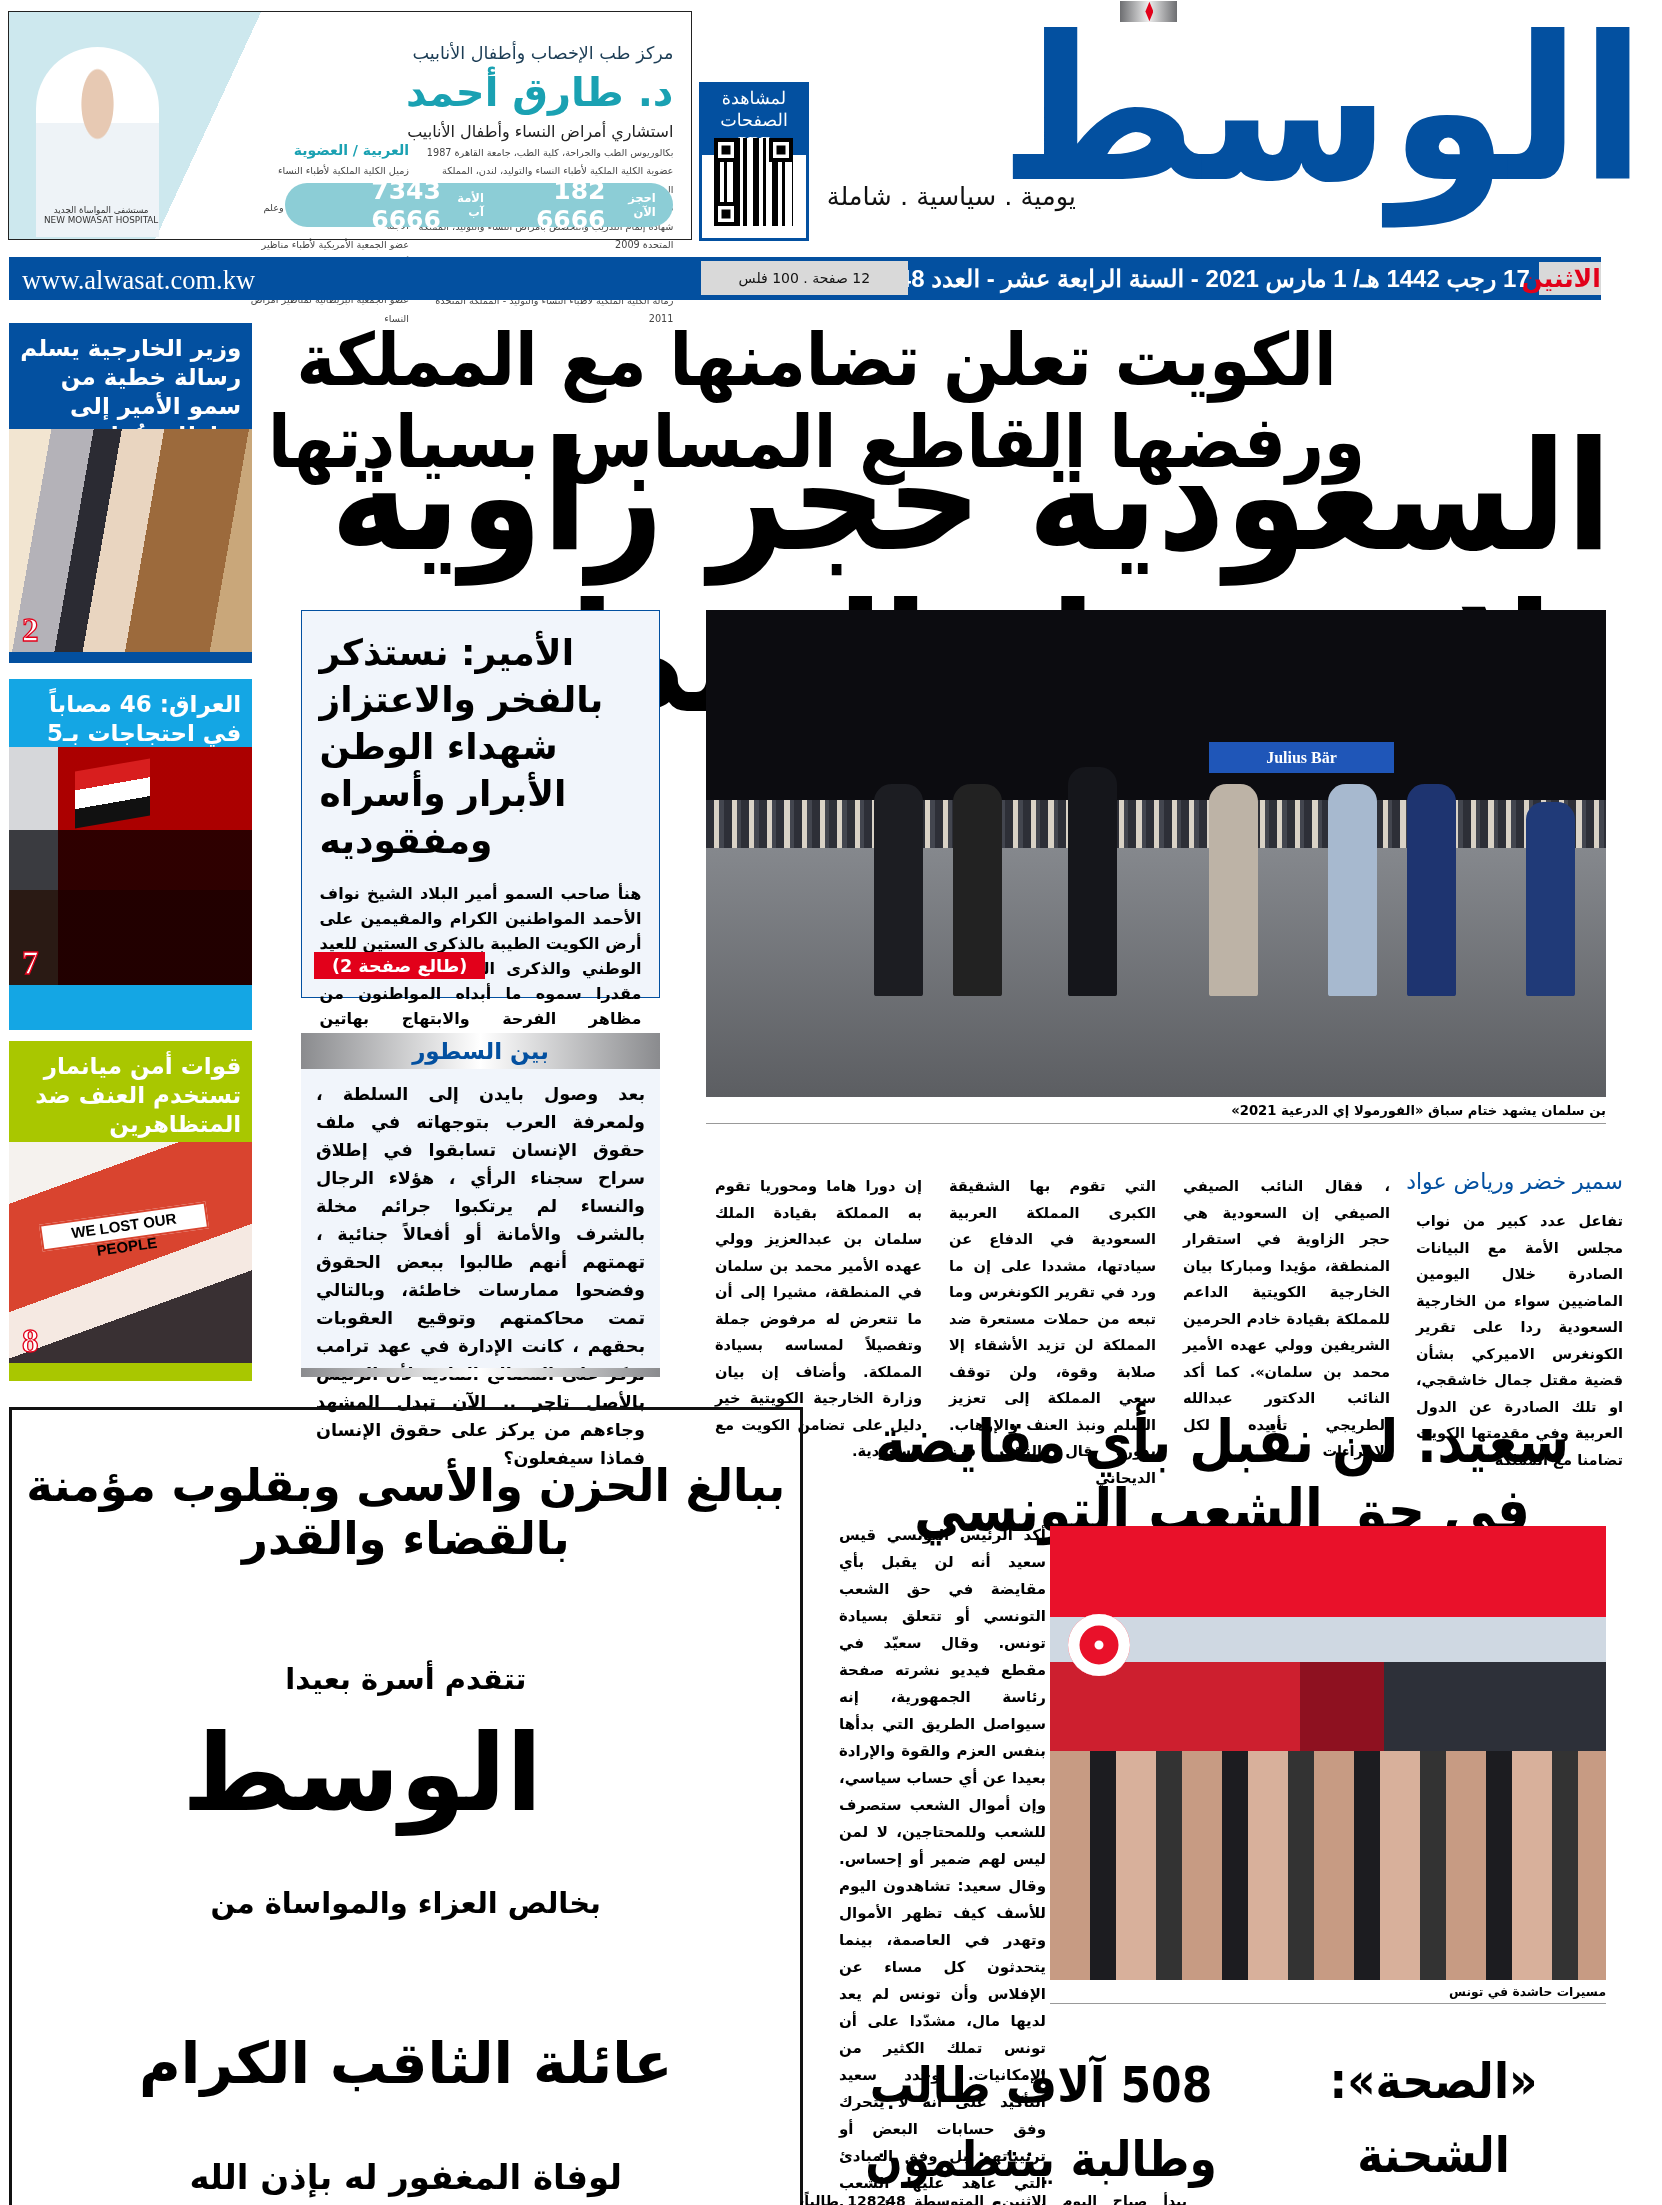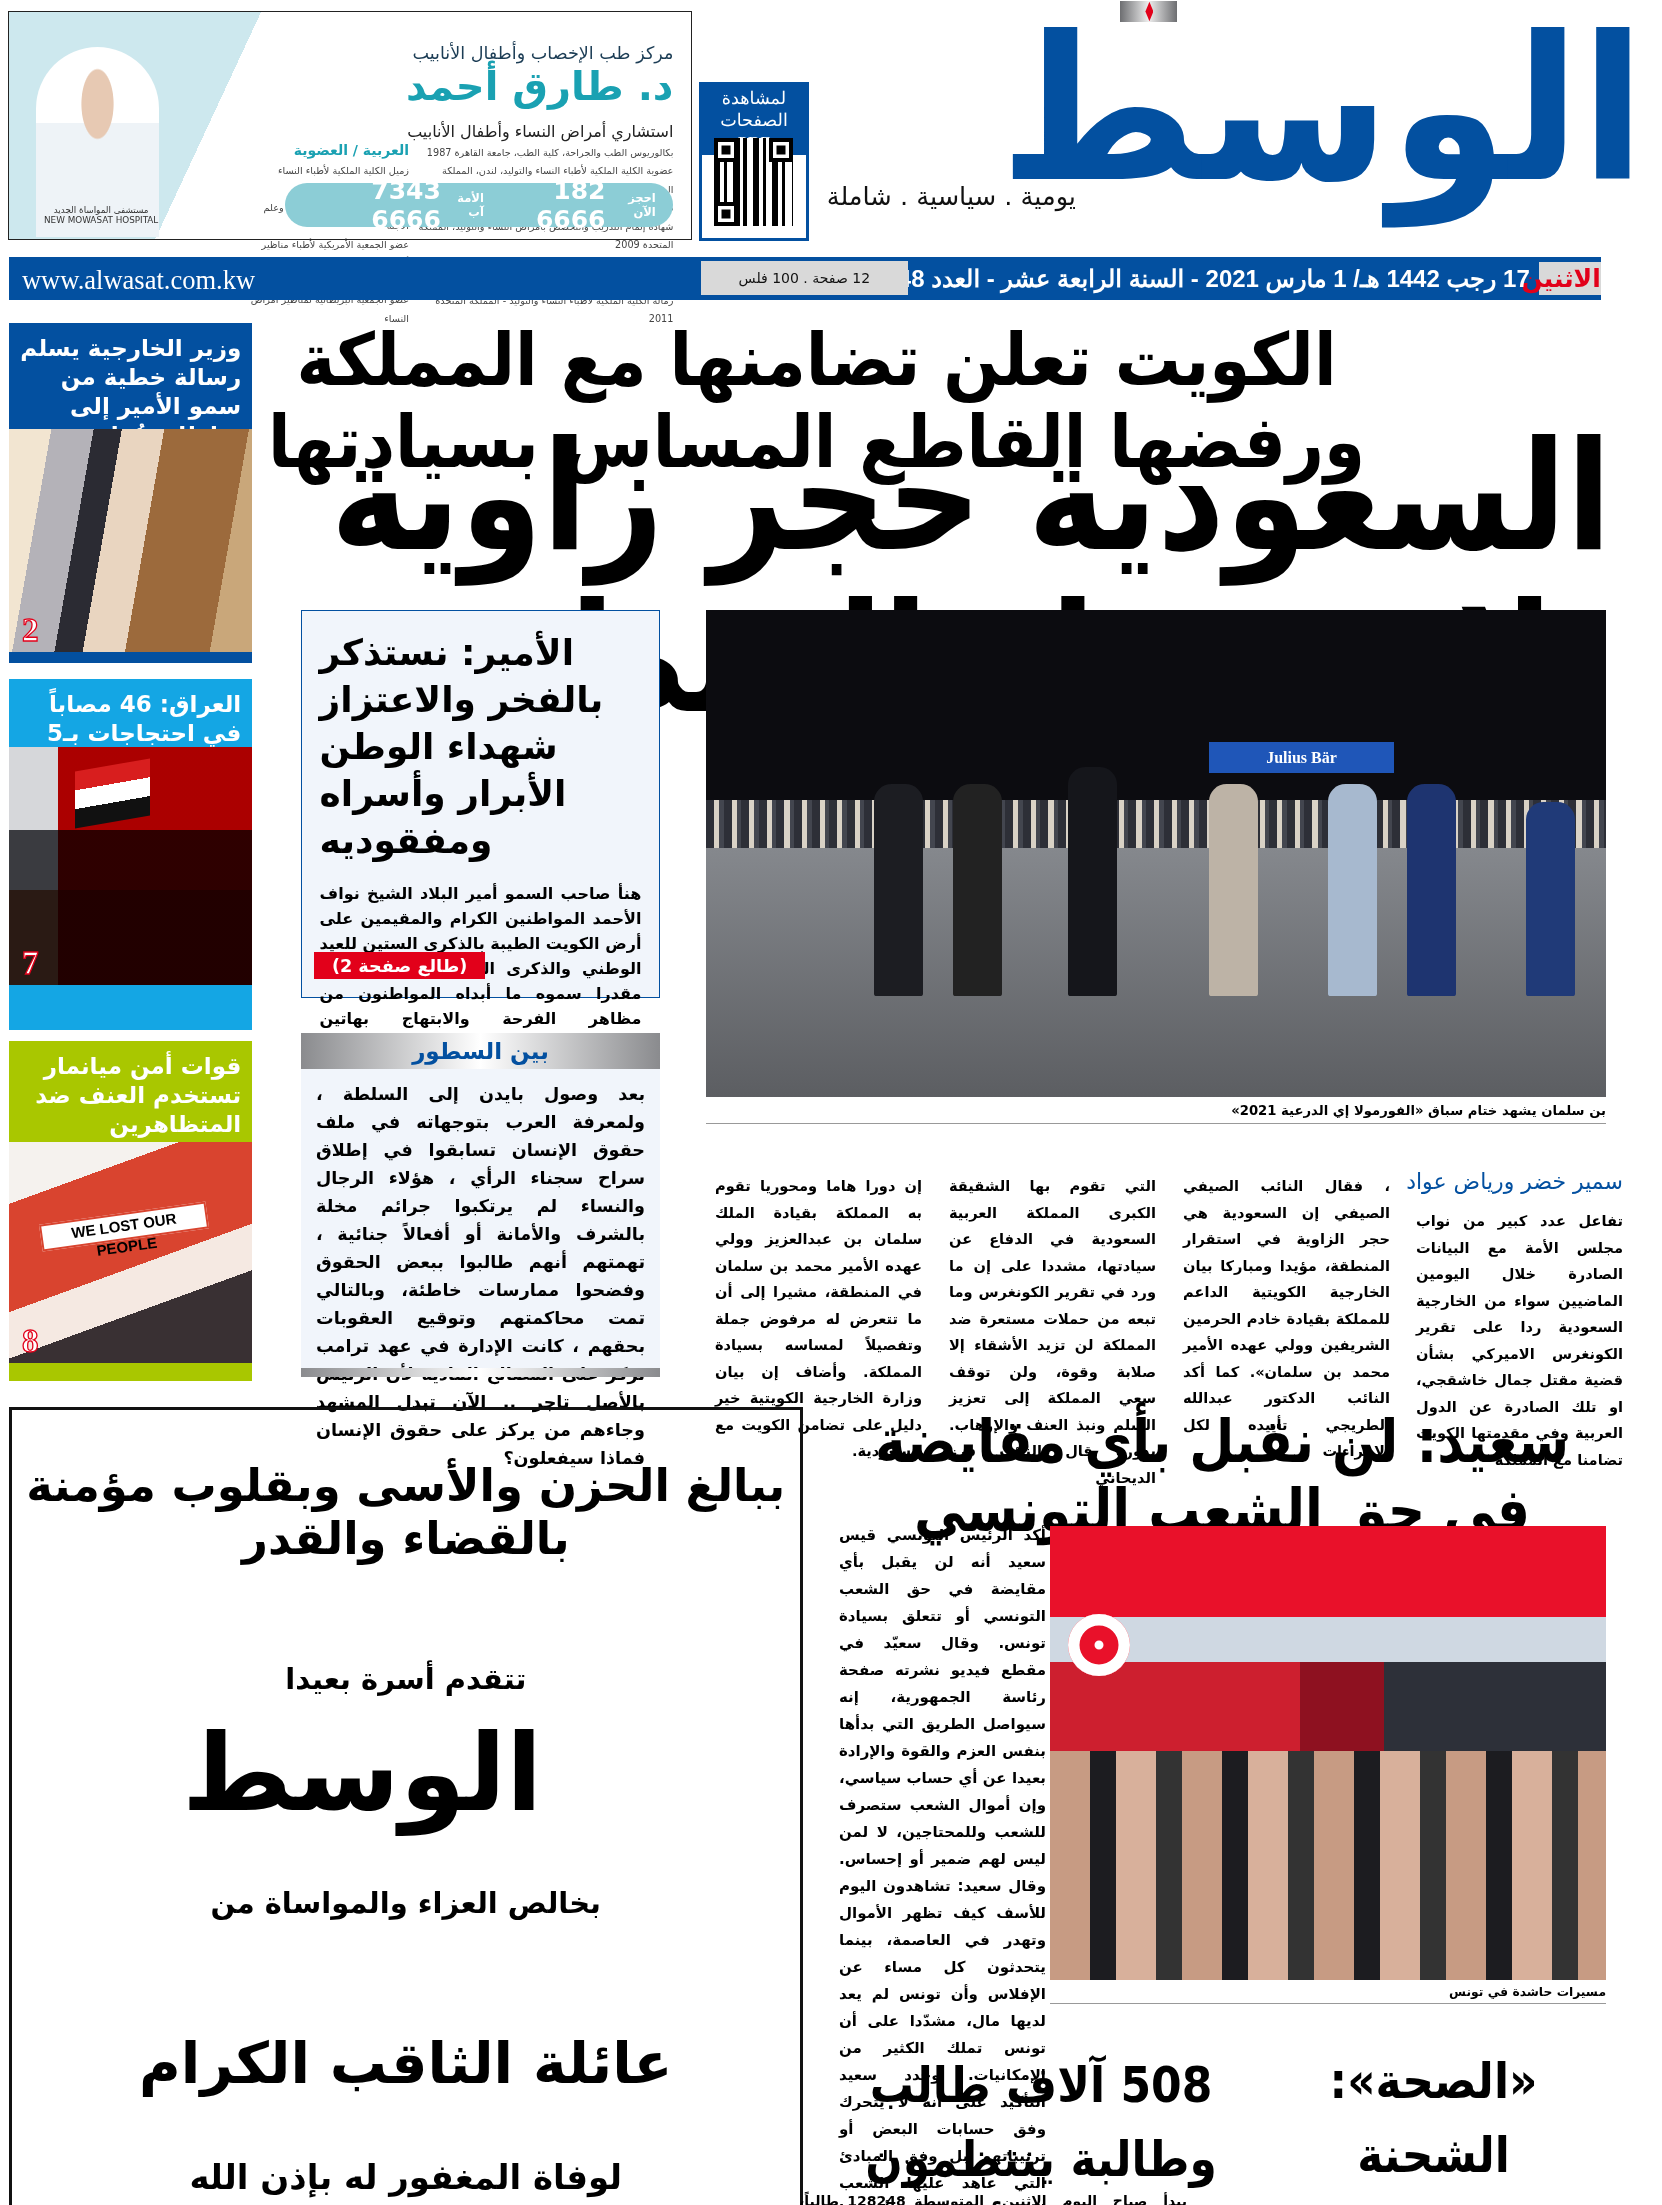--- a/index.html
+++ b/index.html
@@ -14,21 +14,21 @@
   .tagline{position:absolute;right:587px;top:181px;font-size:25.6px;color:#111;letter-spacing:8px}
   .pdfbox{position:absolute;left:699px;top:82px;width:110px;height:159px;border:3.5px solid var(--blue);background:#fff}
   .pdfbox .hdr{background:var(--blue);color:#fff;text-align:center;font-family:"Liberation Serif",serif;font-size:17.6px;line-height:22px;padding:1.8px 0}
   .qr{position:absolute;left:12.3px;top:53px;width:79px;height:88px;background:
      repeating-linear-gradient(90deg,#000 0 6.2px,#fff 6.2px 9.7px,#000 9.7px 13.2px,#fff 13.2px 19.4px),
      repeating-linear-gradient(0deg,transparent 0 5.3px,rgba(255,255,255,.85) 5.3px 8.8px);background-blend-mode:normal}
   .qr i{position:absolute;width:24px;height:24px;border:4.4px solid #000;background:#fff;box-shadow:inset 0 0 0 3.5px #fff,inset 0 0 0 9.7px #000}
   .ad{position:absolute;left:8px;top:10.6px;width:684px;height:229px;border:1.3px solid #222;background:linear-gradient(115deg,#cde8ee 0 32%,#fff 32%)}
   .ad .photo{position:absolute;left:26.5px;top:35px;width:123px;height:190px;background:radial-gradient(ellipse at 50% 30%,#e7c9b3 0 18%,transparent 19%),linear-gradient(#fff 0 40%,#eef3f7 40%);border-radius:62px 62px 0 0}
   .ad .t1{position:absolute;right:17.6px;top:31px;font-size:17.6px;color:#1c3d55}
-  .ad .t2{position:absolute;right:17.6px;top:51px;font-size:40px;font-weight:bold;color:#1aa1b2}
+  .ad .t2{position:absolute;right:17.6px;top:57px;font-size:40px;font-weight:bold;color:#1aa1b2}
   .ad .t3{position:absolute;right:17.6px;top:110px;font-size:16px;color:#222}
   .ad ul{position:absolute;list-style:none;font-size:9.7px;color:#444;line-height:18.5px}
   .ad .l1{right:17.6px;top:132px;width:256px}
   .ad .l2{right:282px;top:150px;width:159px}
   .ad .l2h{position:absolute;right:282px;top:130px;font-size:14px;color:#1aa1b2;font-weight:bold}
   .ad .cta{position:absolute;right:17.6px;bottom:11.5px;width:388px;height:44px;background:#8ccdd6;border-radius:22px;color:#fff;font-size:25px;font-weight:bold;display:flex;align-items:center;justify-content:space-around;padding:0 17.6px}
   .ad .cta small{font-size:11.5px}
   .ad .hosp{position:absolute;left:35px;bottom:13.2px;font-size:8.8px;color:#333;text-align:center;direction:ltr}
   
   .datebar{position:absolute;left:8.8px;top:257px;width:1592px;height:43px;background:var(--blue);color:#fff}

